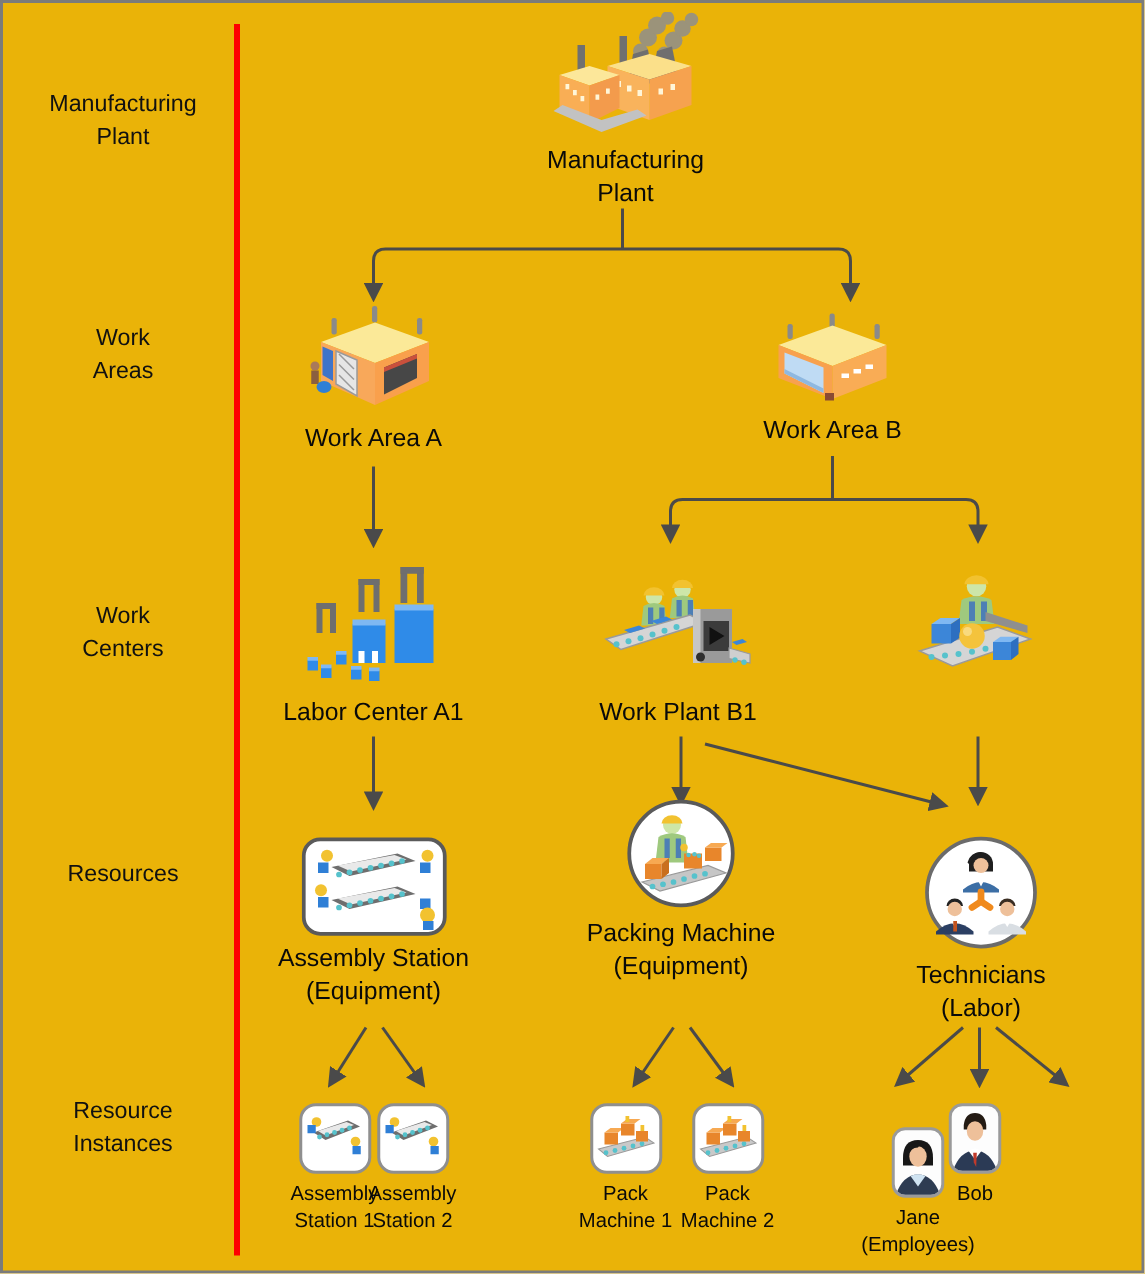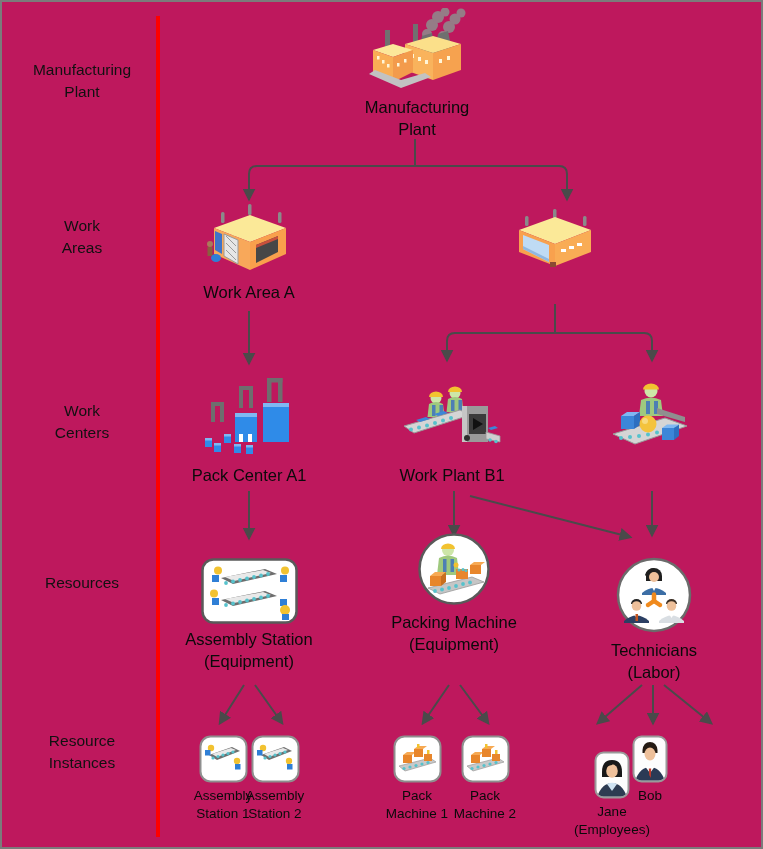--- a/index.html
+++ b/index.html
@@ -1,17 +1,17 @@
 <!DOCTYPE html>
 <html><head>
 <meta charset="utf-8">
 <style>
   html,body{margin:0;padding:0;background:#fff;}
   #canvas{
-    position:relative;width:763px;height:849px;background:#be185d;
+    position:relative;width:763px;height:849px;background:#eab308;
     border:2px solid #7b7b7b;box-sizing:border-box;overflow:hidden;
     font-family:"Liberation Sans", sans-serif;color:#000;
   }
   .divider{position:absolute;left:154px;top:14px;width:4px;height:821px;background:#fe0000;}
   .legend-label{
     position:absolute;left:5px;width:150px;text-align:center;
     font-size:15.5px;line-height:1.42;white-space:pre-line;color:#111;
   }
   .node{position:absolute;text-align:center;}
   .node svg{display:inline-block;vertical-align:top;}
@@ -148,20 +148,21 @@
       <polygon points="44,36 80,22 80,44 44,58" fill="#F9AC55"></polygon>
       <polygon points="12,27 38,37 38,54 12,41" fill="#BFDBF4"></polygon>
       <polygon points="12,38 38,51 38,54 12,41" fill="#8FB8E0"></polygon>
       <g fill="#fff">
         <rect x="50" y="41" width="5" height="3"></rect>
           <rect x="58" y="38" width="5" height="3"></rect>
           <rect x="66" y="35" width="5" height="3"></rect>
       </g>
       <rect x="39" y="54" width="6" height="5" fill="#8a4a33"></rect>
     </svg>
+    <div class="nlabel">Work Area B</div>
   </div>
 
   <div class="node" style="left:172px;top:370px;width:150px">
     <svg width="100" height="88" viewBox="0 0 100 88">
       <g fill="#6e6e6e">
         <rect x="12" y="30" width="4" height="20"></rect>
           <rect x="21" y="30" width="4" height="20"></rect>
           <rect x="12" y="30" width="13" height="4"></rect>
         <rect x="40" y="14" width="4" height="22"></rect>
           <rect x="50" y="14" width="4" height="22"></rect>
@@ -184,21 +185,21 @@
           <rect x="47" y="75" width="7" height="7"></rect>
       </g>
       <g fill="#7FB8F2">
         <rect x="6" y="66" width="7" height="2.5"></rect>
           <rect x="15" y="71" width="7" height="2.5"></rect>
           <rect x="25" y="62" width="7" height="2.5"></rect>
         <rect x="35" y="72" width="7" height="2.5"></rect>
           <rect x="47" y="73" width="7" height="2.5"></rect>
       </g>
     </svg>
-    <div class="nlabel">Pack Center A1</div>
+    <div class="nlabel">Labor Center A1</div>
   </div>
 
   <div class="node" style="left:375px;top:374px;width:150px">
     <svg width="100" height="84" viewBox="0 0 100 84">
       <circle cx="34" cy="22" r="5.5" fill="#cde6a8"></circle>
       <path d="M27,21 a7,5.5 0 0 1 14,0 z" fill="#F2C230"></path>
       <path d="M27,28 q7,-4 14,0 l1.5,13 h-17 z" fill="#9fc97e"></path>
       <rect x="30" y="29" width="3.5" height="11" fill="#4d7fb5"></rect>
         <rect x="37.5" y="29" width="3.5" height="11" fill="#4d7fb5"></rect>
       <circle cx="53" cy="17" r="5.5" fill="#cde6a8"></circle>

